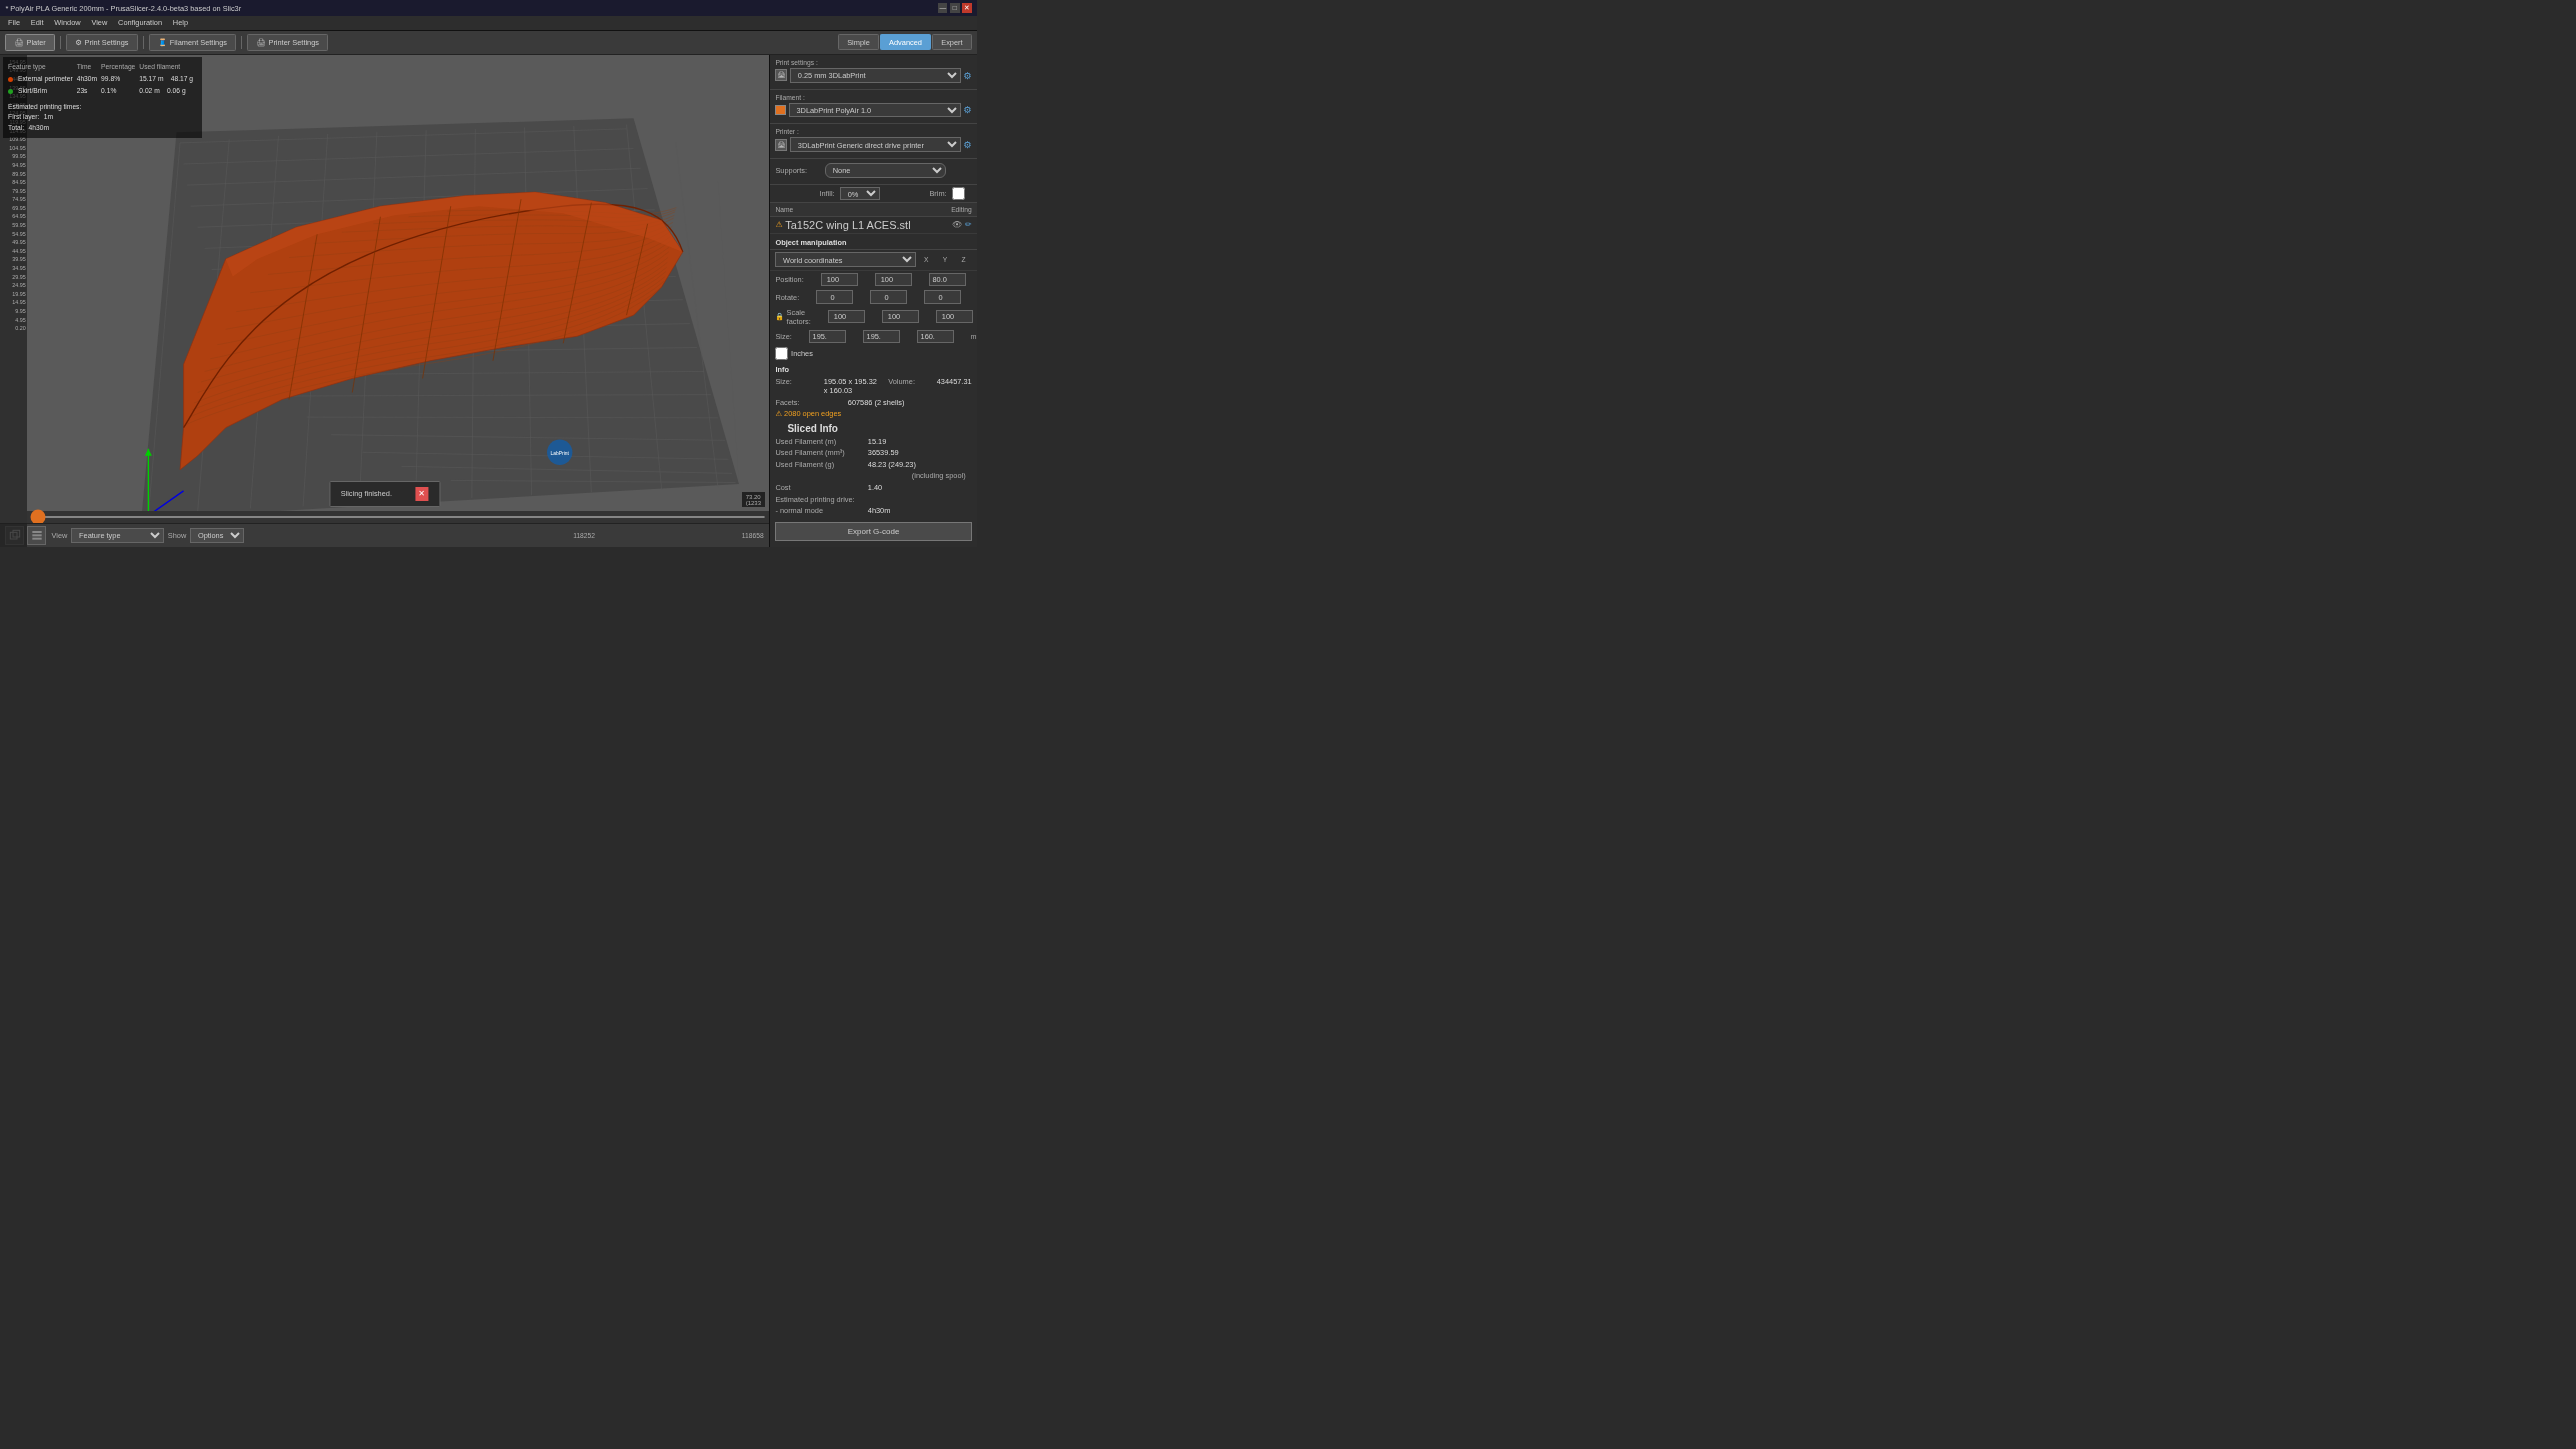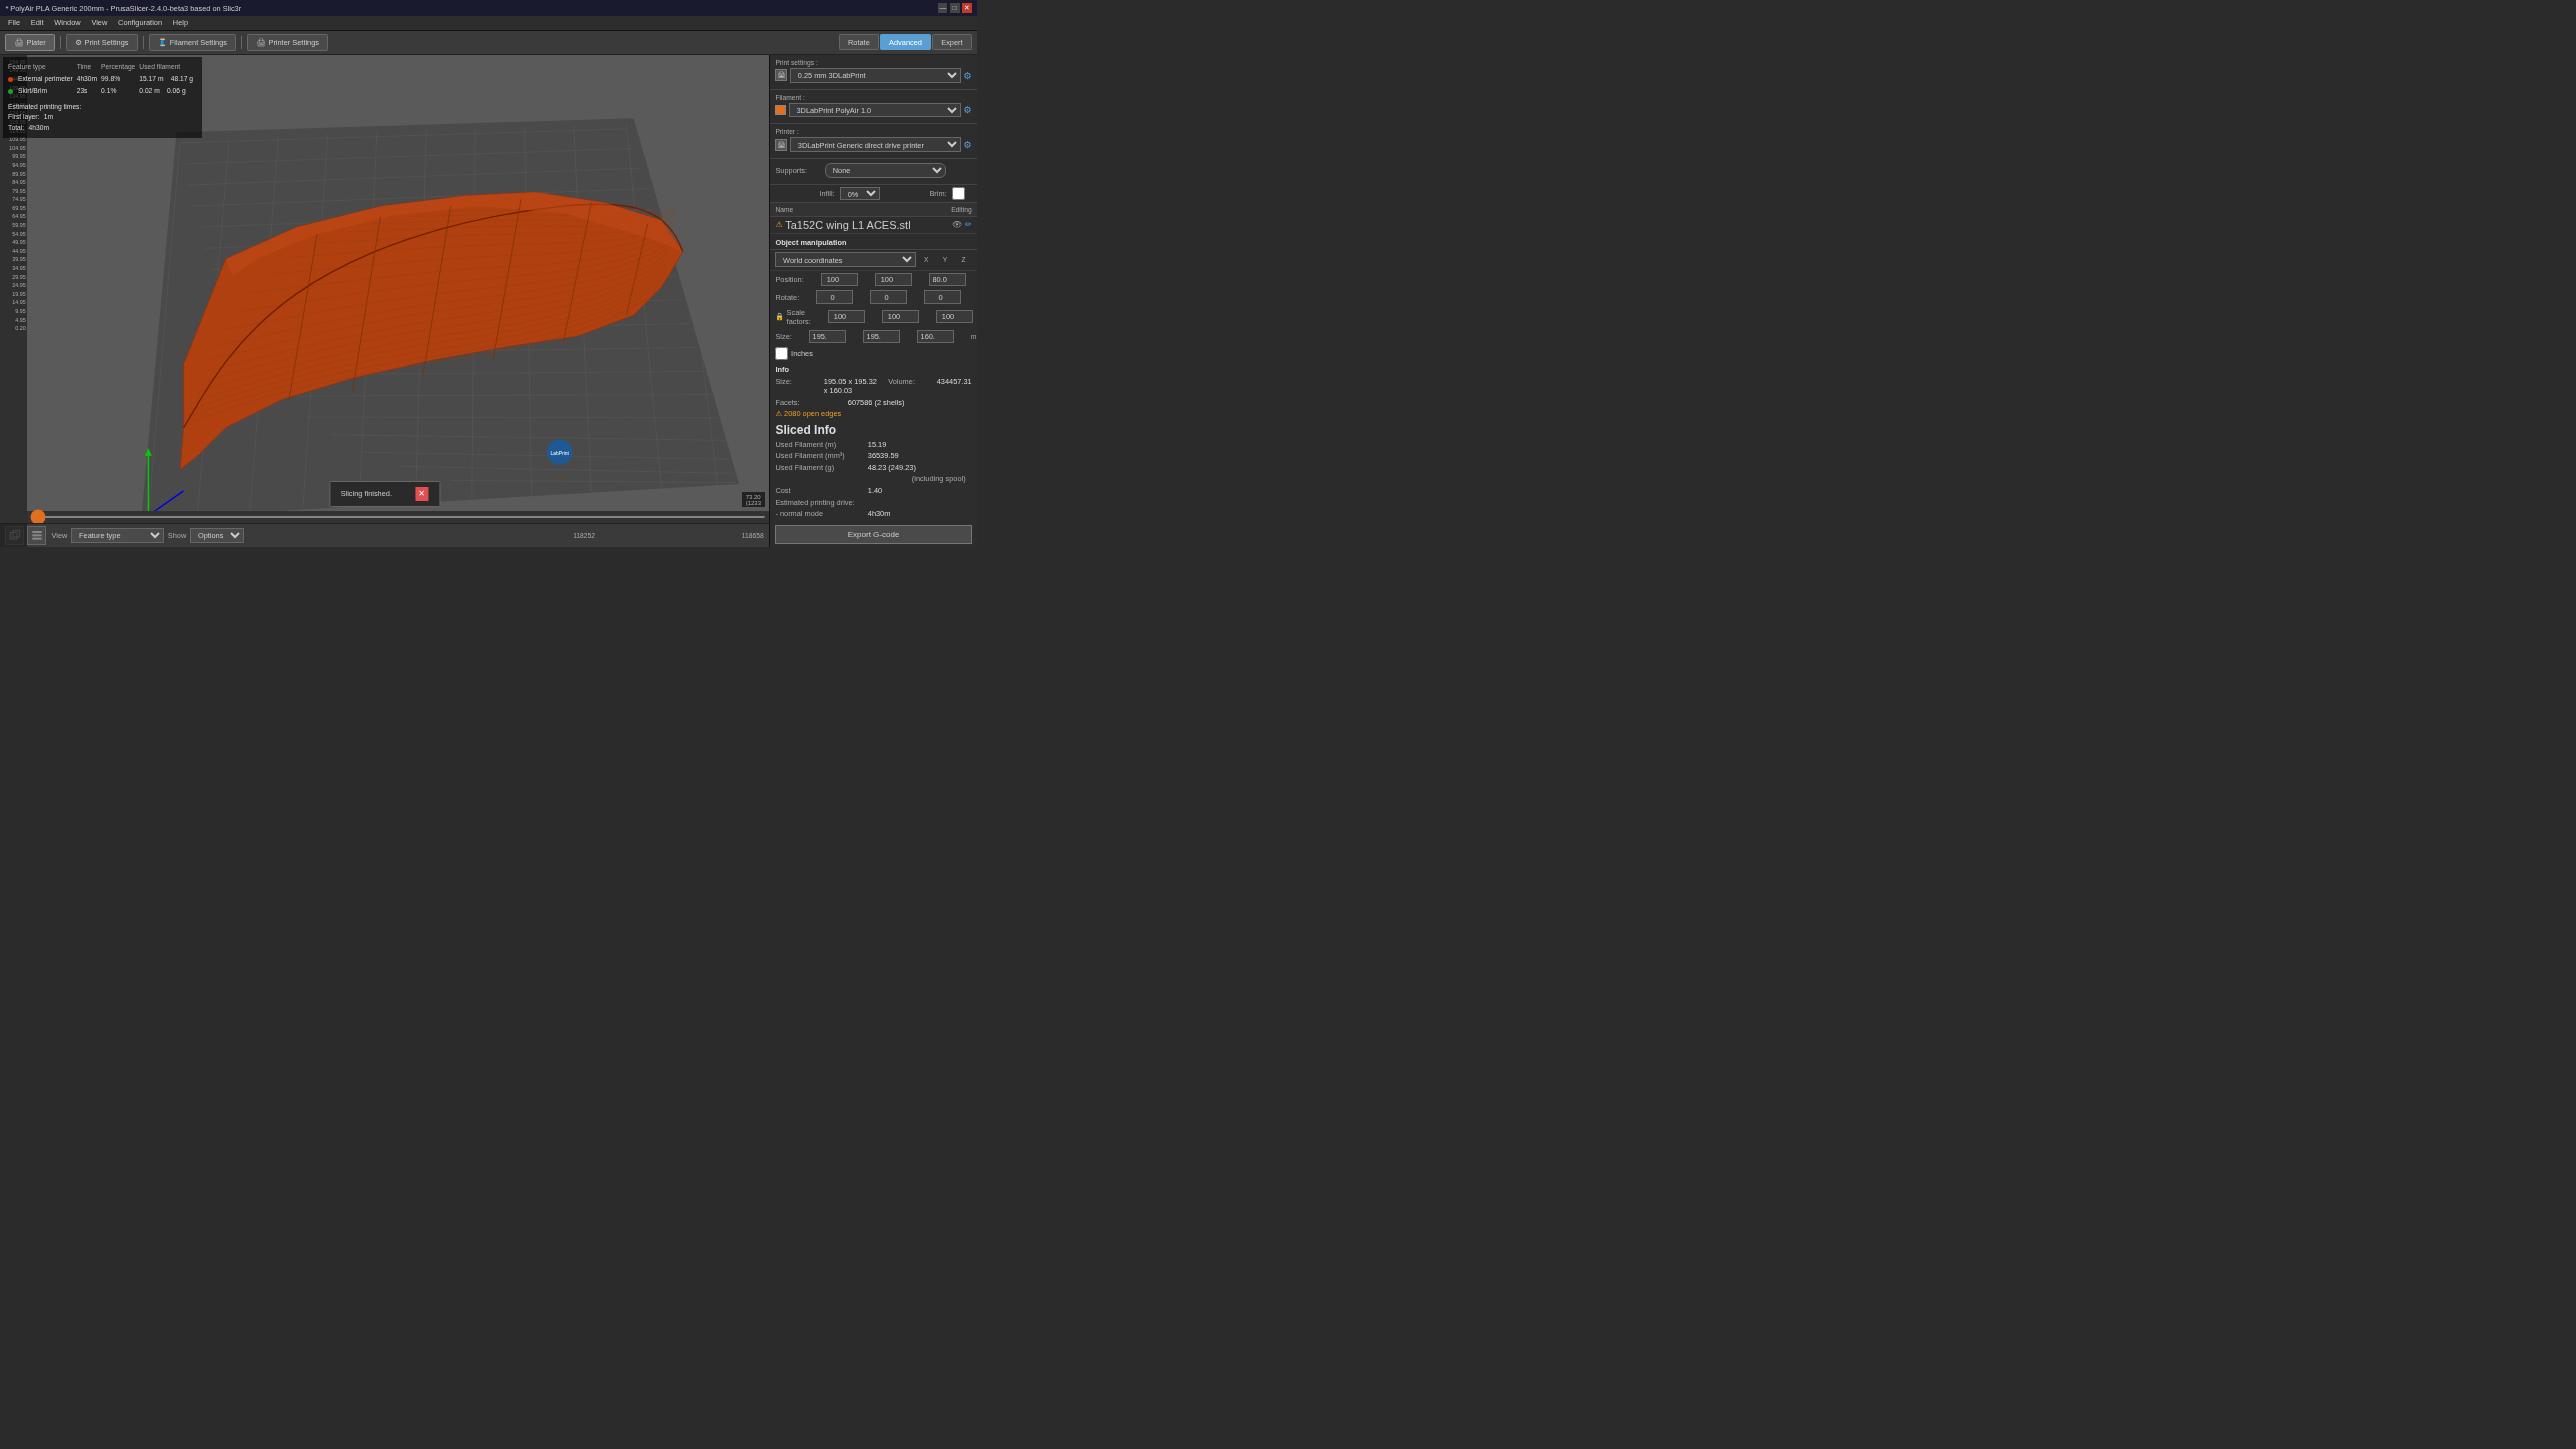--- a/index.html
+++ b/index.html
@@ -371,21 +371,22 @@
       gap: 5.4px;
     }
     .info-row .lbl { color: #aaa; width: 67px; }
     .info-row .val { color: #ddd; }
 
     
     .sliced-header {
       padding: 3.4px 5.4px 1.3px;
       font-weight: bold;
       color: #ddd;
-      font-size: 12px;
+      font-size: 10px;
+      margin-left: 12px;
     }
     .sliced-row {
       display: flex;
       padding: 1.3px 5.4px;
       font-size: 7.4px;
       gap: 5.4px;
     }
     .sliced-row .lbl { color: #aaa; width: 87px; }
     .sliced-row .val { color: #ddd; }
 
@@ -465,21 +466,21 @@
     <span>🧵</span>
     <span>Filament Settings</span>
   </button>
   <div class="toolbar-sep"></div>
   <button class="toolbar-btn">
     <span>🖨</span>
     <span>Printer Settings</span>
   </button>
 
   <div style="margin-left: auto; display: flex; gap: 1.3px;">
-    <button class="mode-btn">Rotate</button>
+    <button class="mode-btn">Simple</button>
     <button class="mode-btn active">Advanced</button>
     <button class="mode-btn">Expert</button>
   </div>
 </div>
 
 <div id="main" style="position:relative; height:calc(547px - 16px - 14.8px - 24px); display:flex;">
 
   <div id="viewport" style="flex:1; position:relative; background:#5a5a5a; overflow:hidden;">
 
     <div id="stats-overlay">

